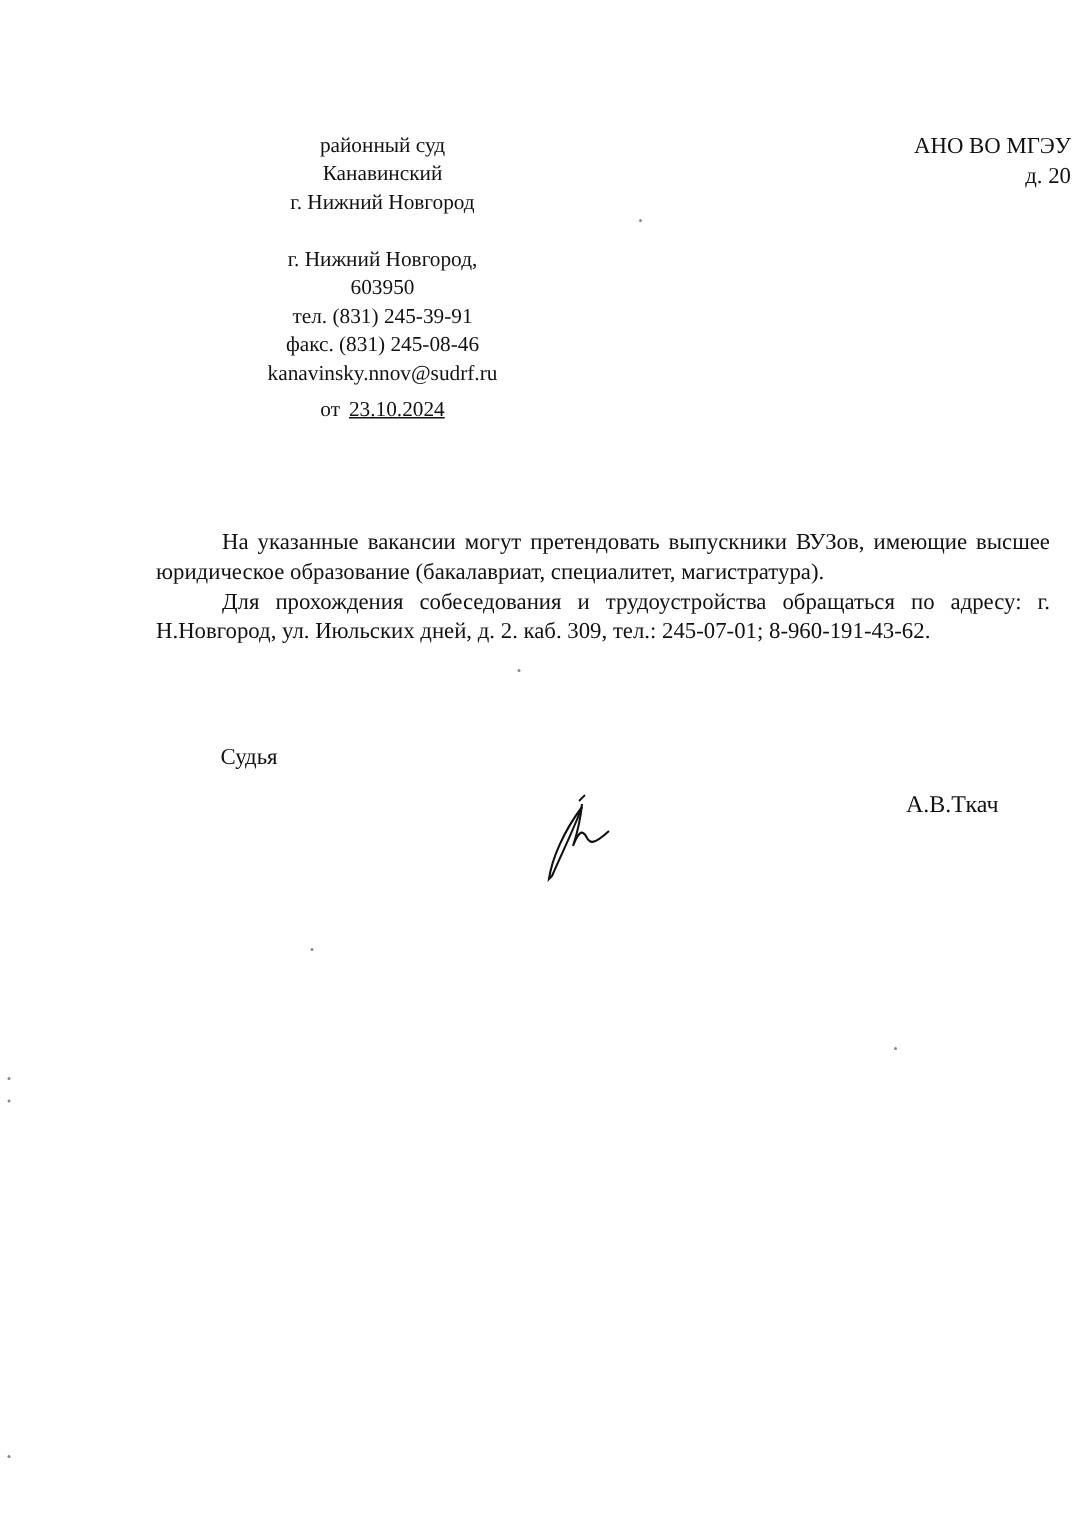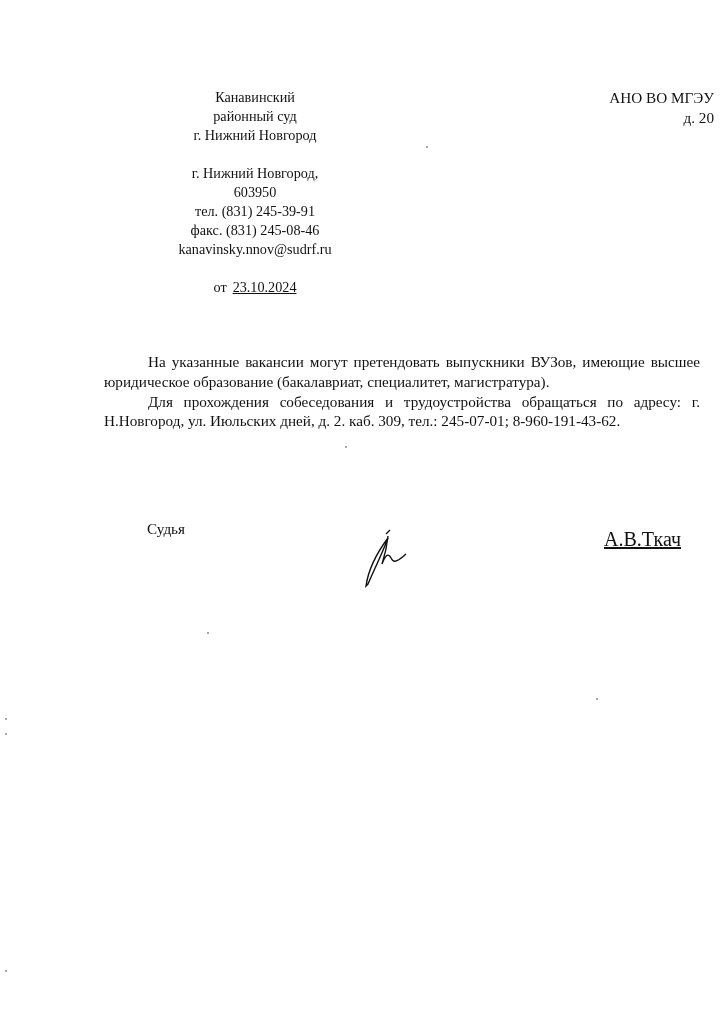--- a/index.html
+++ b/index.html
@@ -4,37 +4,37 @@
 <style>
   html, body { margin: 0; padding: 0; background: #ffffff; }
   body { width: 723px; height: 1024px; position: relative; overflow: hidden;
          font-family: "Liberation Serif", "DejaVu Serif", serif; color: #111; }
   .abs { position: absolute; }
   .left-block { left: 140px; top: 88px; width: 230px; text-align: center;
                 font-size: 14.2px; line-height: 19px; }
   .left-block .gap { height: 19px; }
   .right-block { left: 398px; top: 88px; width: 316px; text-align: right;
                  font-size: 15.2px; line-height: 20px; }
-  .date-line { margin-top: 19px; }
+  .date-line { margin-top: 5px; }
   .date-val { text-decoration: underline; margin-left: 6px; }
   .body-text { left: 104px; top: 352px; width: 596px; font-size: 15.2px;
                line-height: 19.8px; text-align: justify; }
   .body-text p { margin: 0; text-indent: 44px; text-align: justify;
                  text-align-last: left; }
-  .sig-left { left: 147px; top: 520px; font-size: 15.2px; }
-  .sig-right { left: 604px; top: 528px; font-size: 20px; text-decoration: underline; }
+  .sig-left { left: 147px; top: 496px; font-size: 15.2px; }
+  .sig-right { left: 604px; top: 528px; font-size: 16px; }
   .signature { left: 358px; top: 524px; width: 70px; height: 70px; }
   .speck { position: absolute; width: 2px; height: 2px; background: #888; border-radius: 1px; }
 </style>
 </head>
 <body>
 
 <div class="abs left-block">
+  <div>районный суд</div>
   <div>Канавинский</div>
-  <div>районный суд</div>
   <div>г. Нижний Новгород</div>
   <div class="gap"></div>
   <div>г. Нижний Новгород,</div>
   <div>603950</div>
   <div>тел. (831) 245-39-91</div>
   <div>факс. (831) 245-08-46</div>
   <div>kanavinsky.nnov@sudrf.ru</div>
   <div class="date-line">
     <span>от</span><span class="date-val">23.10.2024</span>
   </div>

